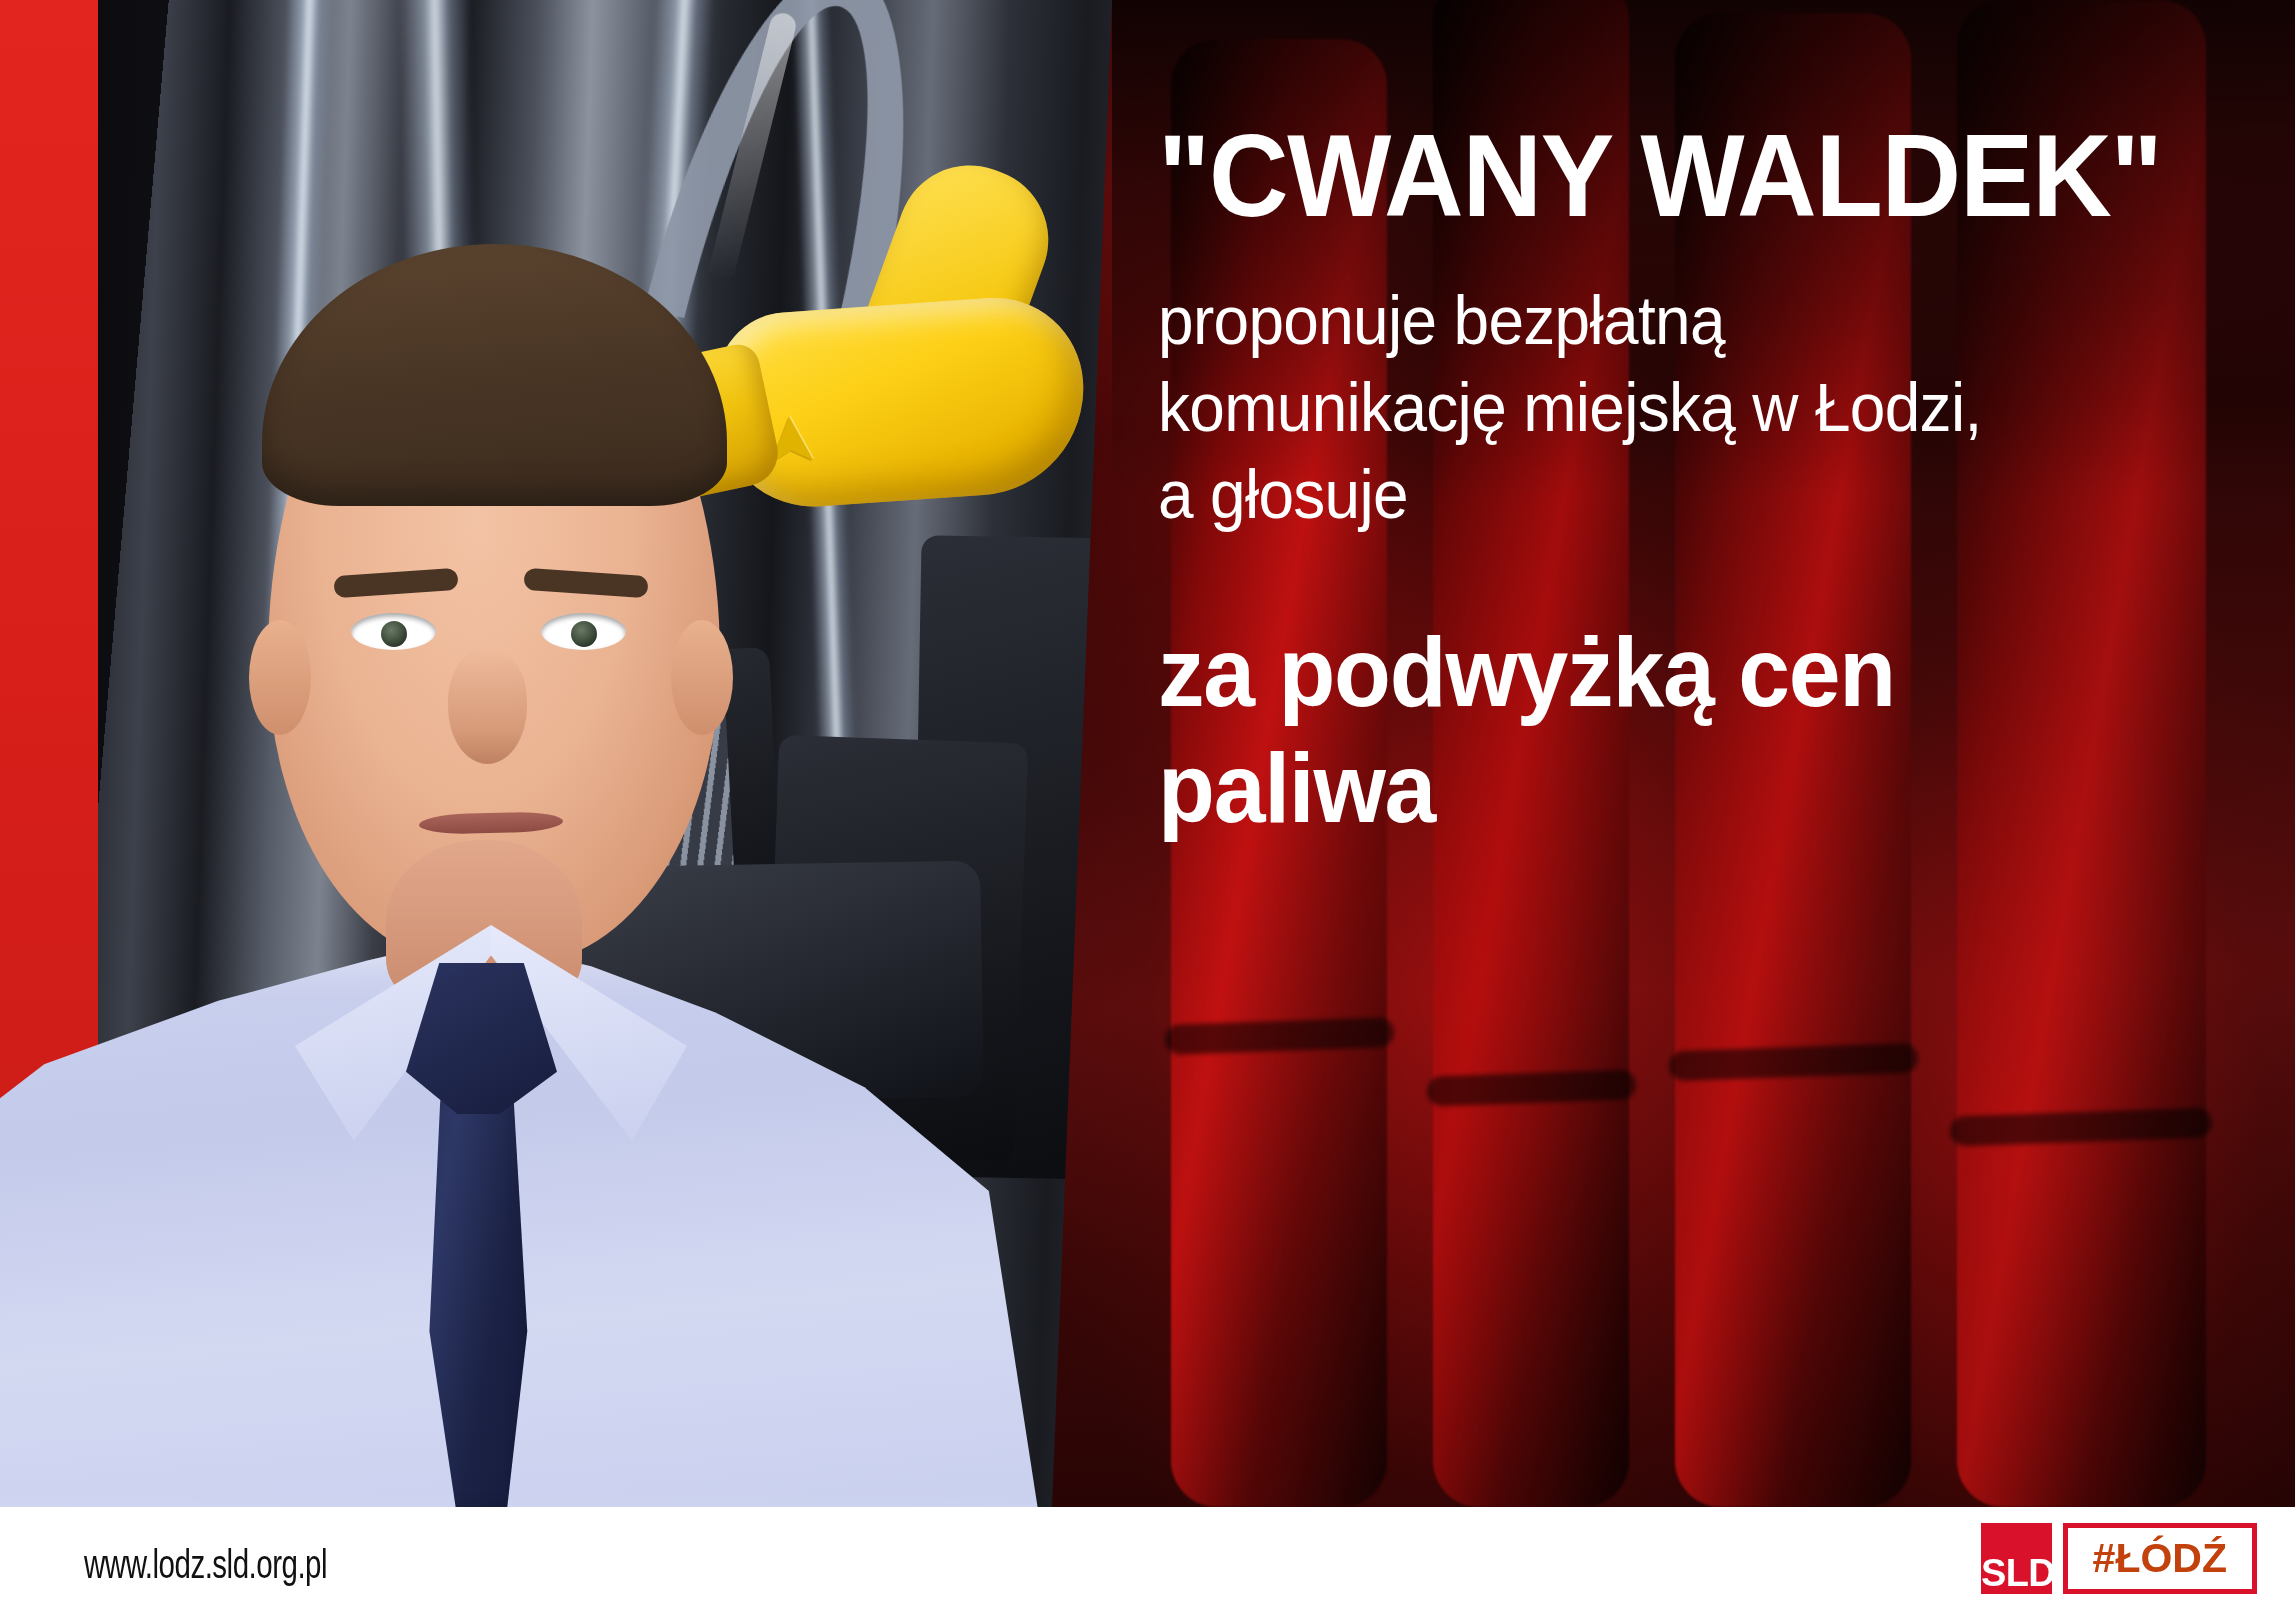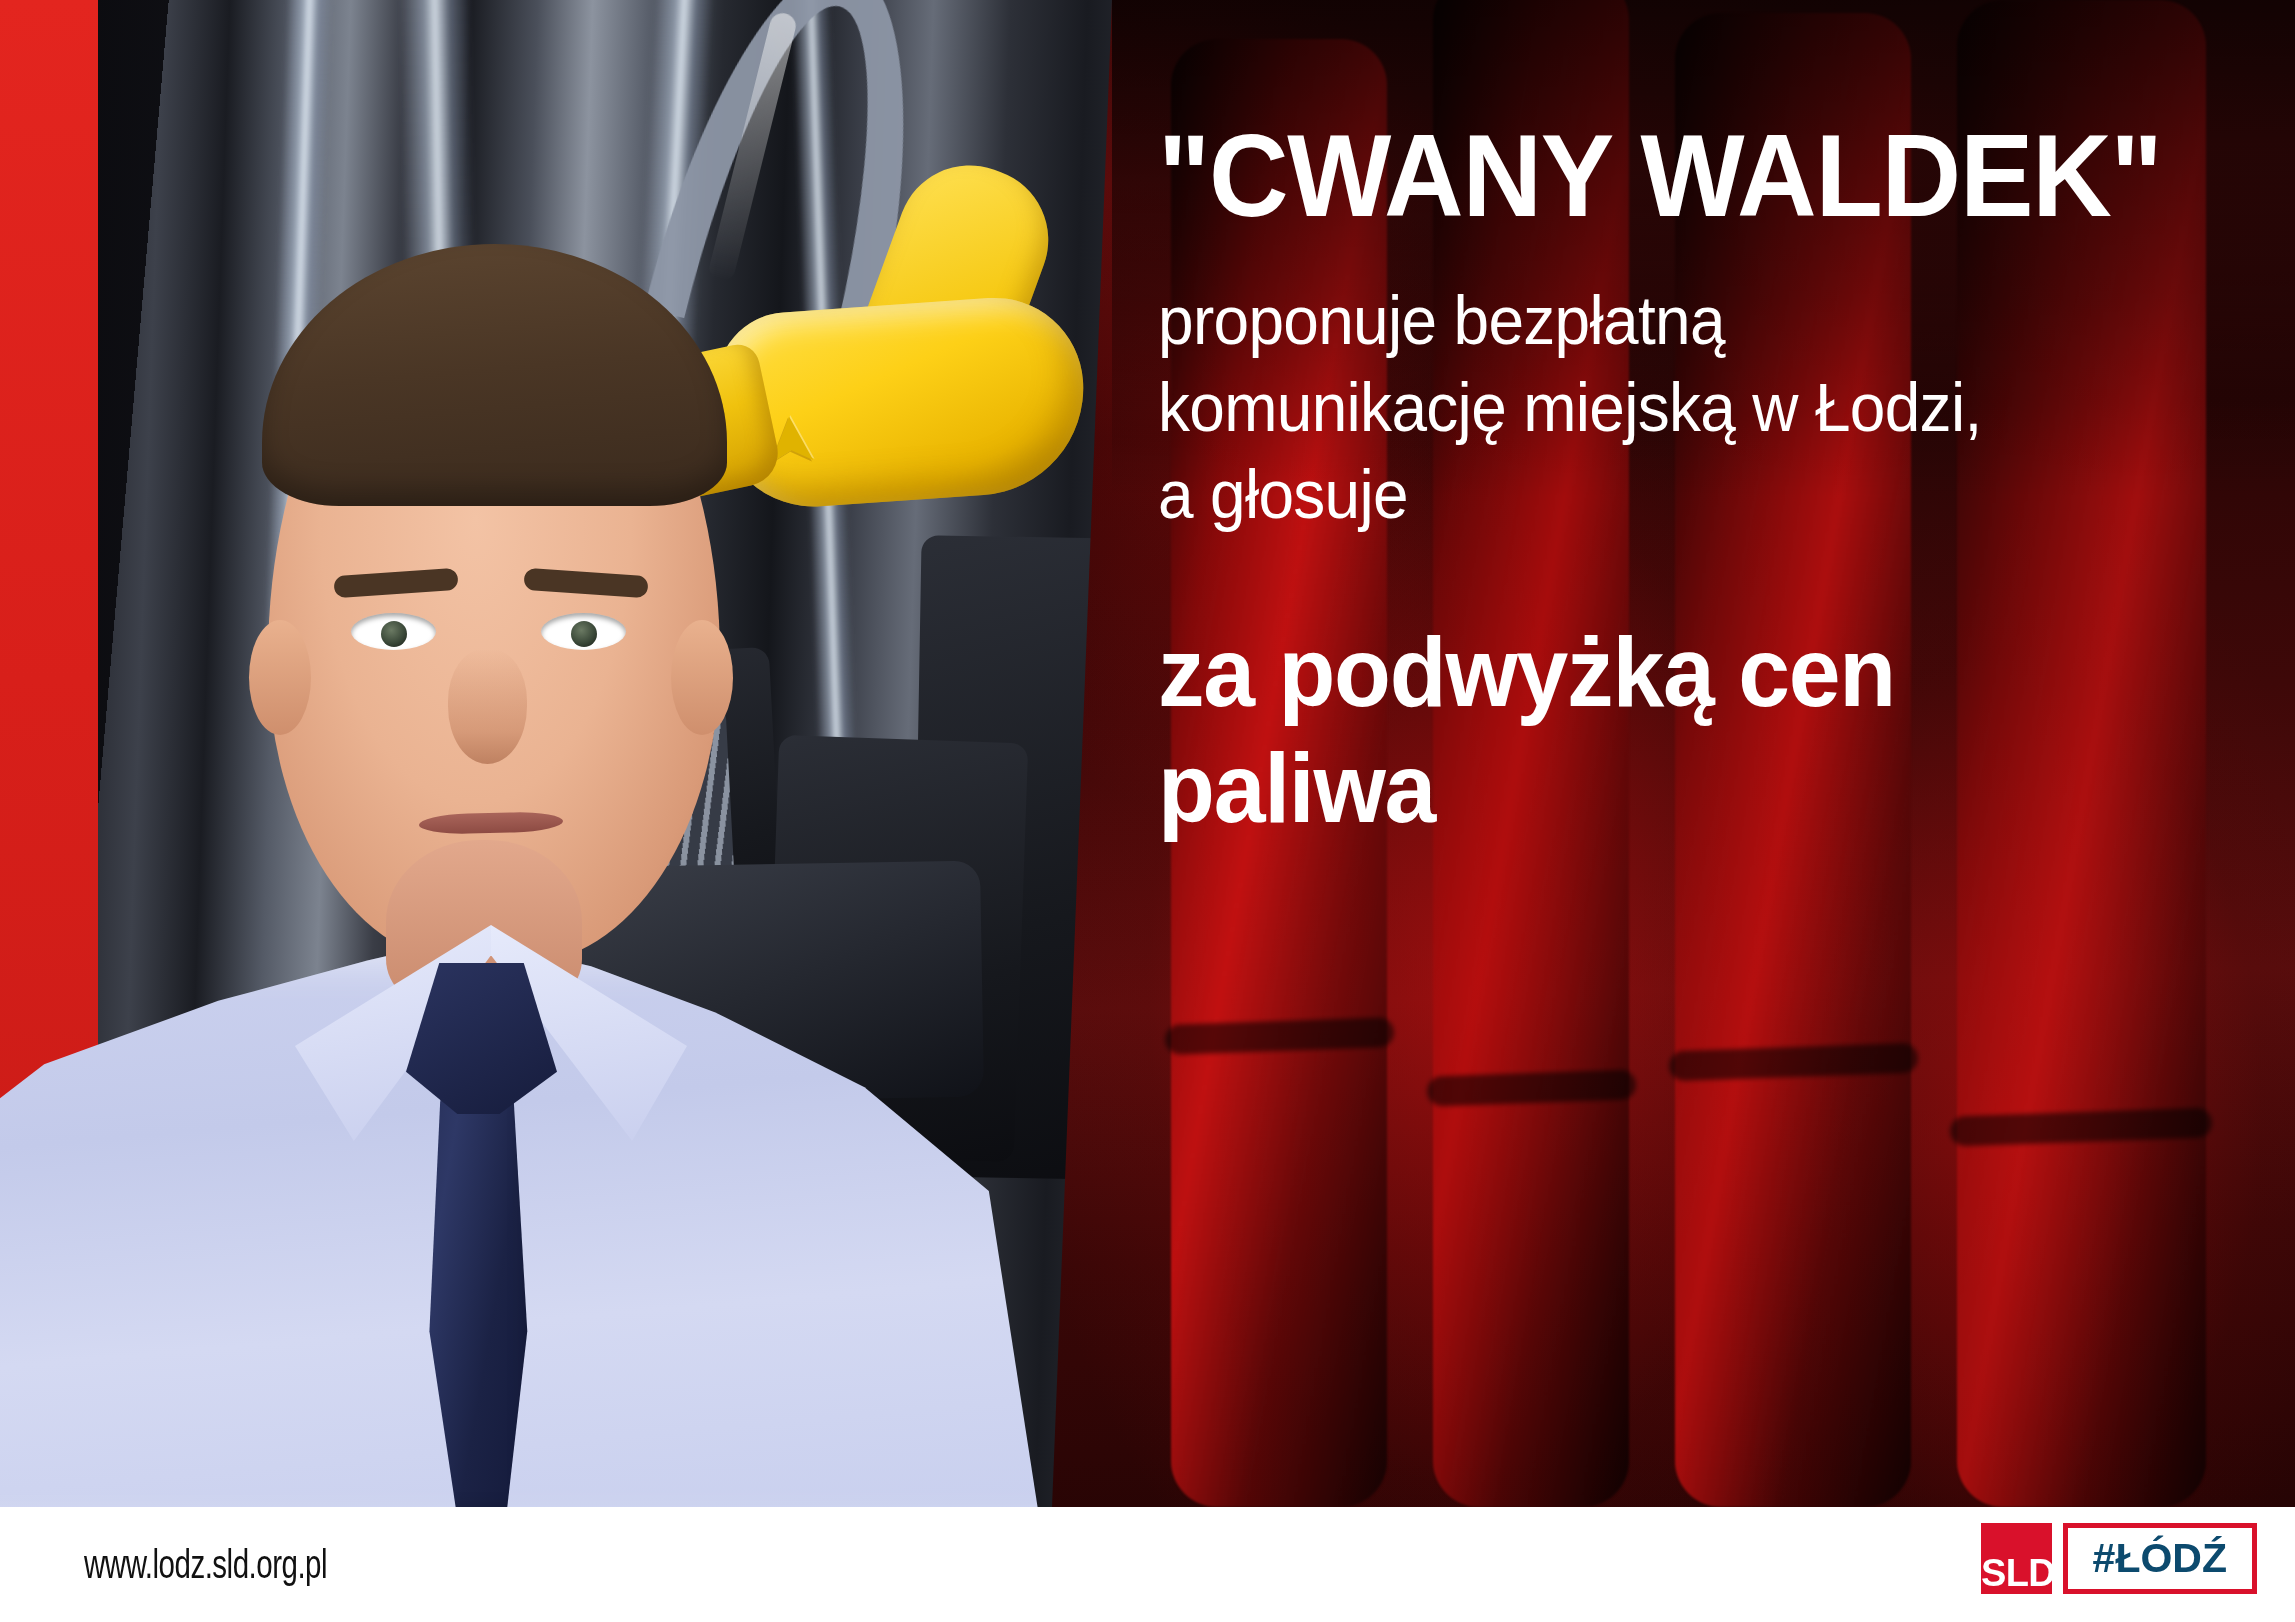--- a/index.html
+++ b/index.html
@@ -401,21 +401,21 @@
     align-items:center;
     justify-content:center;
     padding:0 25px;
     flex:0 0 auto;
   }
   .lodz-box span{
     font-family:"Liberation Sans", sans-serif;
     font-weight:bold;
     font-size:41px;
     line-height:41px;
-    color:#0c4a6e;
+    color:#c2410c;
     letter-spacing:0px;
   }
 </style>
 </head>
 <body>
 
 <div id="poster">
 
   <div class="art">
 

